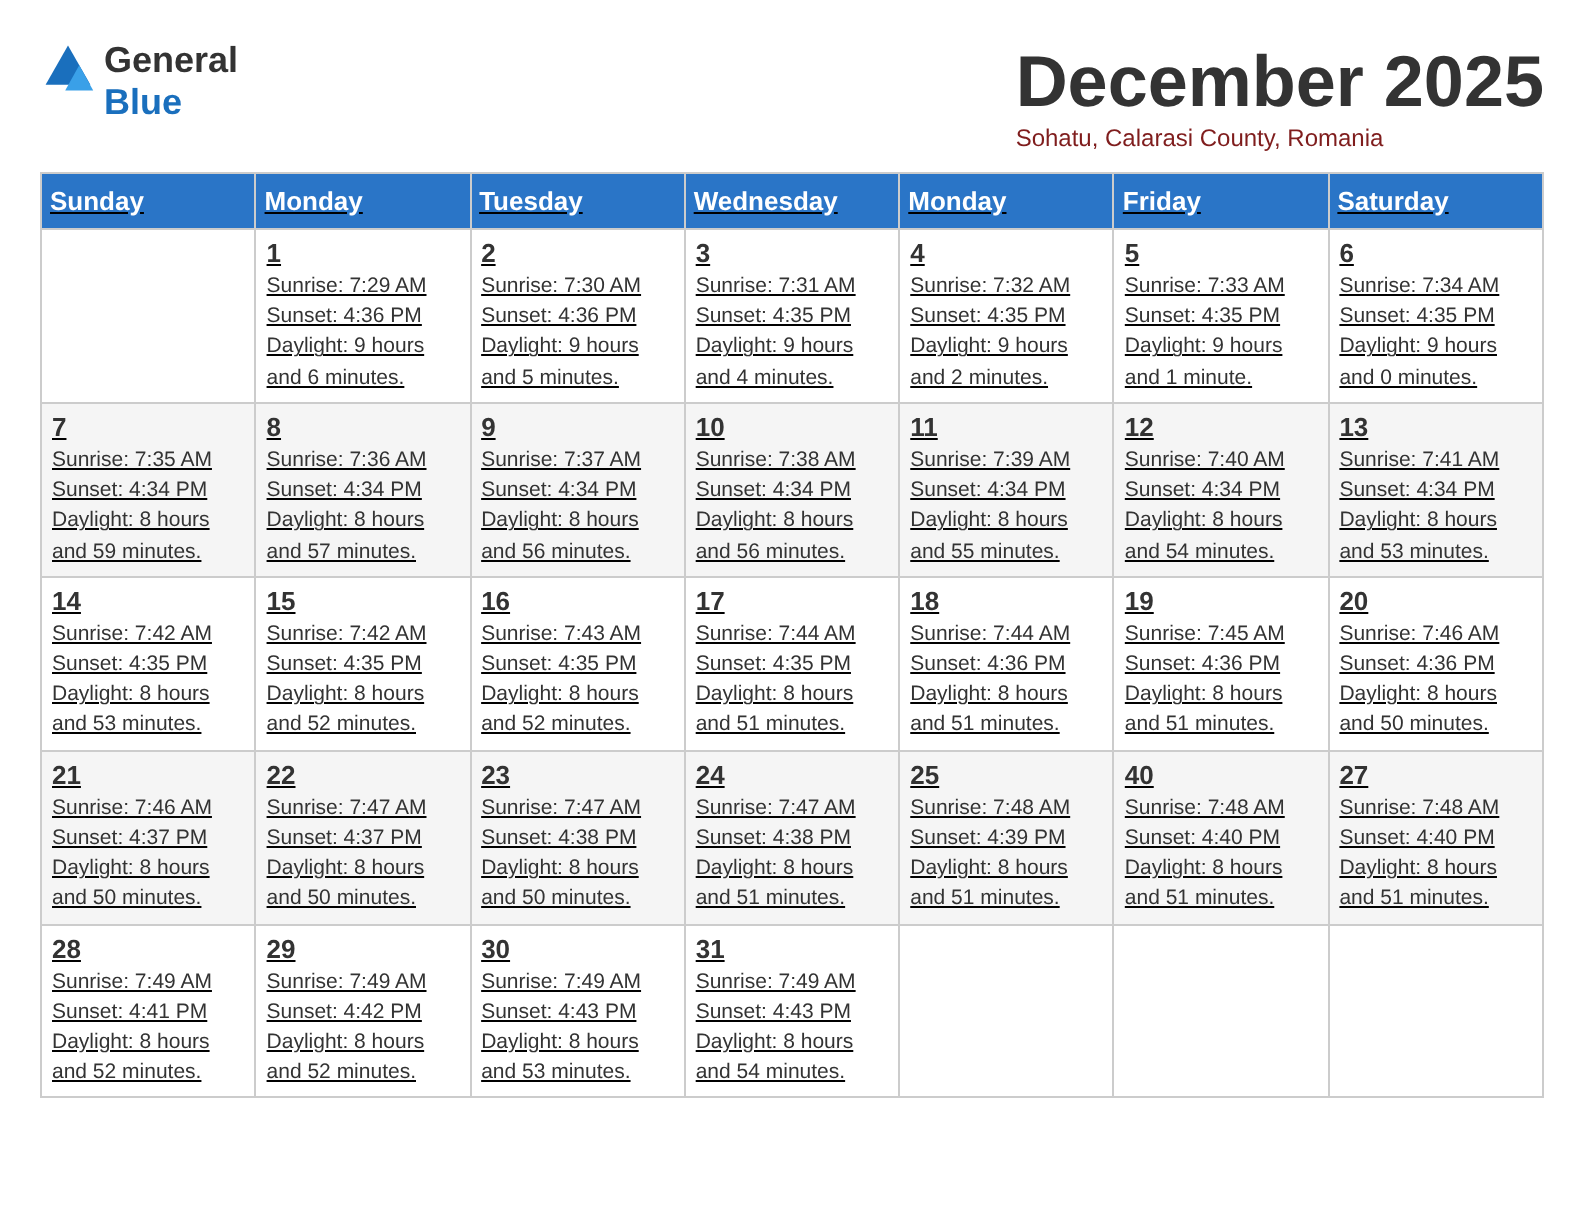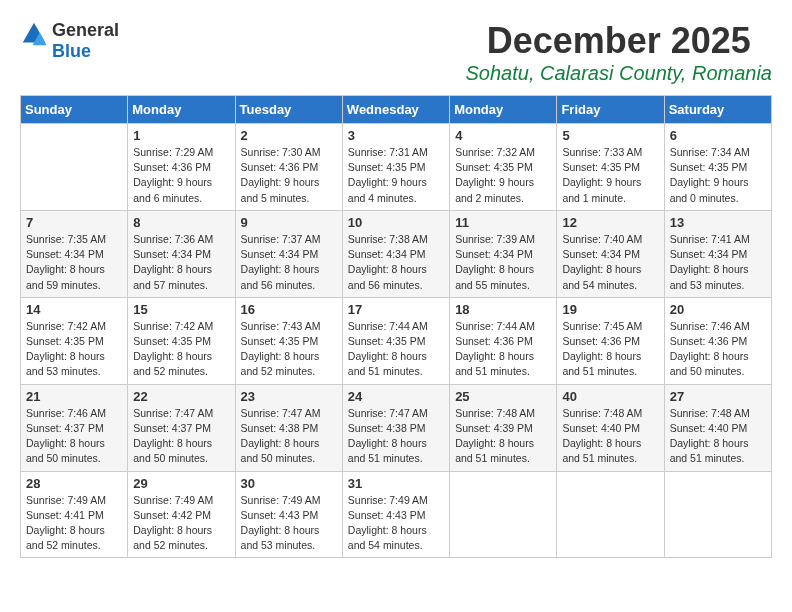--- a/index.html
+++ b/index.html
@@ -28,37 +28,37 @@
     .logo-text-blue {
       font-size: 18px;
       font-weight: bold;
       color: #1a6fbd;
     }
     .logo-icon {
       width: 28px;
       height: 28px;
     }
     .title-area {
-      text-align: center;
+      text-align: left;
       margin-left: 40px;
     }
     .month-title {
       font-size: 36px;
       font-weight: bold;
       color: #333;
     }
     .subtitle {
-      font-size: 20px;
-      color: #15803d;
-      font-style: italic;
+      font-size: 12px;
+      color: #7f1d1d;
     }
     .calendar {
       width: 100%;
       border-collapse: collapse;
       font-size: 11px;
+      text-decoration: underline;
     }
     .calendar thead tr th {
       background: #2a75c7;
       color: #fff;
       padding: 6px 4px;
       text-align: left;
       font-size: 13px;
       font-weight: bold;
       border: 1px solid #ccc;
     }

